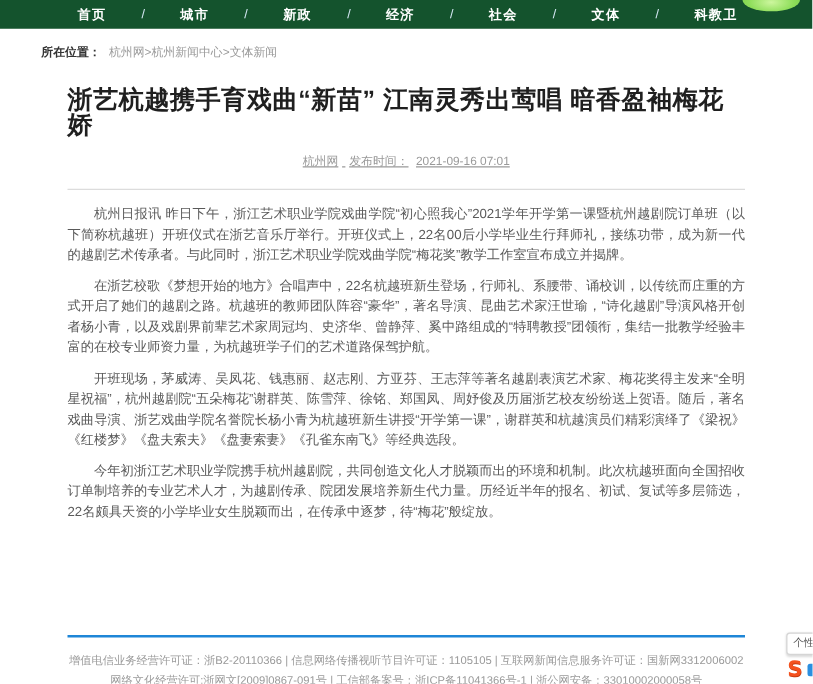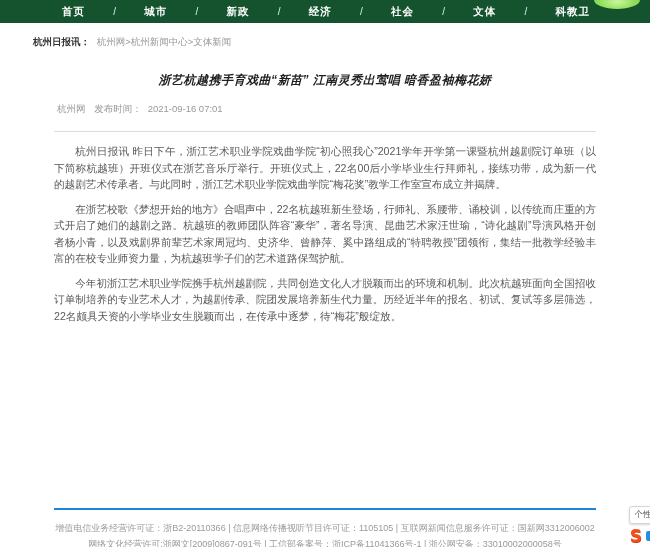--- a/index.html
+++ b/index.html
@@ -29,24 +29,24 @@
   }
 
   
   .breadcrumb { position:absolute; top:36px; left:33px; font-size:9.5px; z-index:1; }
   .bc-label { color:#333; font-weight:bold; }
   .bc-trail { color:#999; margin-left:4px; cursor:pointer; }
 
   
   main { position:absolute; top:52px; left:0; width:100%; padding:0 54px; }
   h1.title {
-    margin-top:18px; text-align:center; font-size:12px; line-height:20px;
-    color:#1f1f1f; font-weight:bold; letter-spacing:0.5px;font-style:italic;
+    margin-top:18px; font-size:20px; line-height:20px;
+    color:#1f1f1f; font-weight:bold; letter-spacing:0.5px;
   }
-  .meta { margin-top:13px; font-size:9.5px; color:#999; }
+  .meta { text-align:center; margin-top:13px; font-size:9.5px; color:#999;text-decoration:underline; }
   .meta span { margin:0 3px; }
   .title-divider { border:none; border-top:1px solid #dcdcdc; margin-top:15px; }
 
   .body-text p {
     font-size:10.6px; line-height:16.5px; color:#595959;
     text-indent:2em; text-align:justify; margin:8px 0;
   }
   .body-text p:first-child { margin-top:11px; }
 
   .attribution {
@@ -100,37 +100,38 @@
     <a href="#">社会</a>
     <span class="sep">/</span>
     <a href="#">文体</a>
     <span class="sep">/</span>
     <a href="#">科教卫</a>
   </nav>
 
   <div class="green-blob"></div>
 
   <div class="breadcrumb">
-    <span class="bc-label">杭州日报讯：</span>
+    <span class="bc-label">所在位置：</span>
     <span class="bc-trail">杭州网&gt;杭州新闻中心&gt;文体新闻</span>
   </div>
 
   <main>
     <h1 class="title">浙艺杭越携手育戏曲“新苗” 江南灵秀出莺唱 暗香盈袖梅花娇</h1>
 
     <div class="meta">
       <span>杭州网</span>
       <span>发布时间：</span><span>2021-09-16 07:01</span>
     </div>
 
     <hr class="title-divider">
 
     <div class="body-text">
       <p>杭州日报讯 昨日下午，浙江艺术职业学院戏曲学院“初心照我心”2021学年开学第一课暨杭州越剧院订单班（以下简称杭越班）开班仪式在浙艺音乐厅举行。开班仪式上，22名00后小学毕业生行拜师礼，接练功带，成为新一代的越剧艺术传承者。与此同时，浙江艺术职业学院戏曲学院“梅花奖”教学工作室宣布成立并揭牌。</p>
       <p>在浙艺校歌《梦想开始的地方》合唱声中，22名杭越班新生登场，行师礼、系腰带、诵校训，以传统而庄重的方式开启了她们的越剧之路。杭越班的教师团队阵容“豪华”，著名导演、昆曲艺术家汪世瑜，“诗化越剧”导演风格开创者杨小青，以及戏剧界前辈艺术家周冠均、史济华、曾静萍、奚中路组成的“特聘教授”团领衔，集结一批教学经验丰富的在校专业师资力量，为杭越班学子们的艺术道路保驾护航。</p>
+      <p>开班现场，茅威涛、吴凤花、钱惠丽、赵志刚、方亚芬、王志萍等著名越剧表演艺术家、梅花奖得主发来“全明星祝福”，杭州越剧院“五朵梅花”谢群英、陈雪萍、徐铭、郑国凤、周妤俊及历届浙艺校友纷纷送上贺语。随后，著名戏曲导演、浙艺戏曲学院名誉院长杨小青为杭越班新生讲授“开学第一课”，谢群英和杭越演员们精彩演绎了《梁祝》《红楼梦》《盘夫索夫》《盘妻索妻》《孔雀东南飞》等经典选段。</p>
       <p>今年初浙江艺术职业学院携手杭州越剧院，共同创造文化人才脱颖而出的环境和机制。此次杭越班面向全国招收订单制培养的专业艺术人才，为越剧传承、院团发展培养新生代力量。历经近半年的报名、初试、复试等多层筛选，22名颇具天资的小学毕业女生脱颖而出，在传承中逐梦，待“梅花”般绽放。</p>
     </div>
 
   </main>
 
   <div class="footer-rule"></div>
 
   <footer>
     <div>增值电信业务经营许可证：浙B2-20110366 | 信息网络传播视听节目许可证：1105105 | 互联网新闻信息服务许可证：国新网3312006002</div>
     <div>网络文化经营许可:浙网文[2009]0867-091号 | 工信部备案号：浙ICP备11041366号-1 | 浙公网安备：33010002000058号</div>

